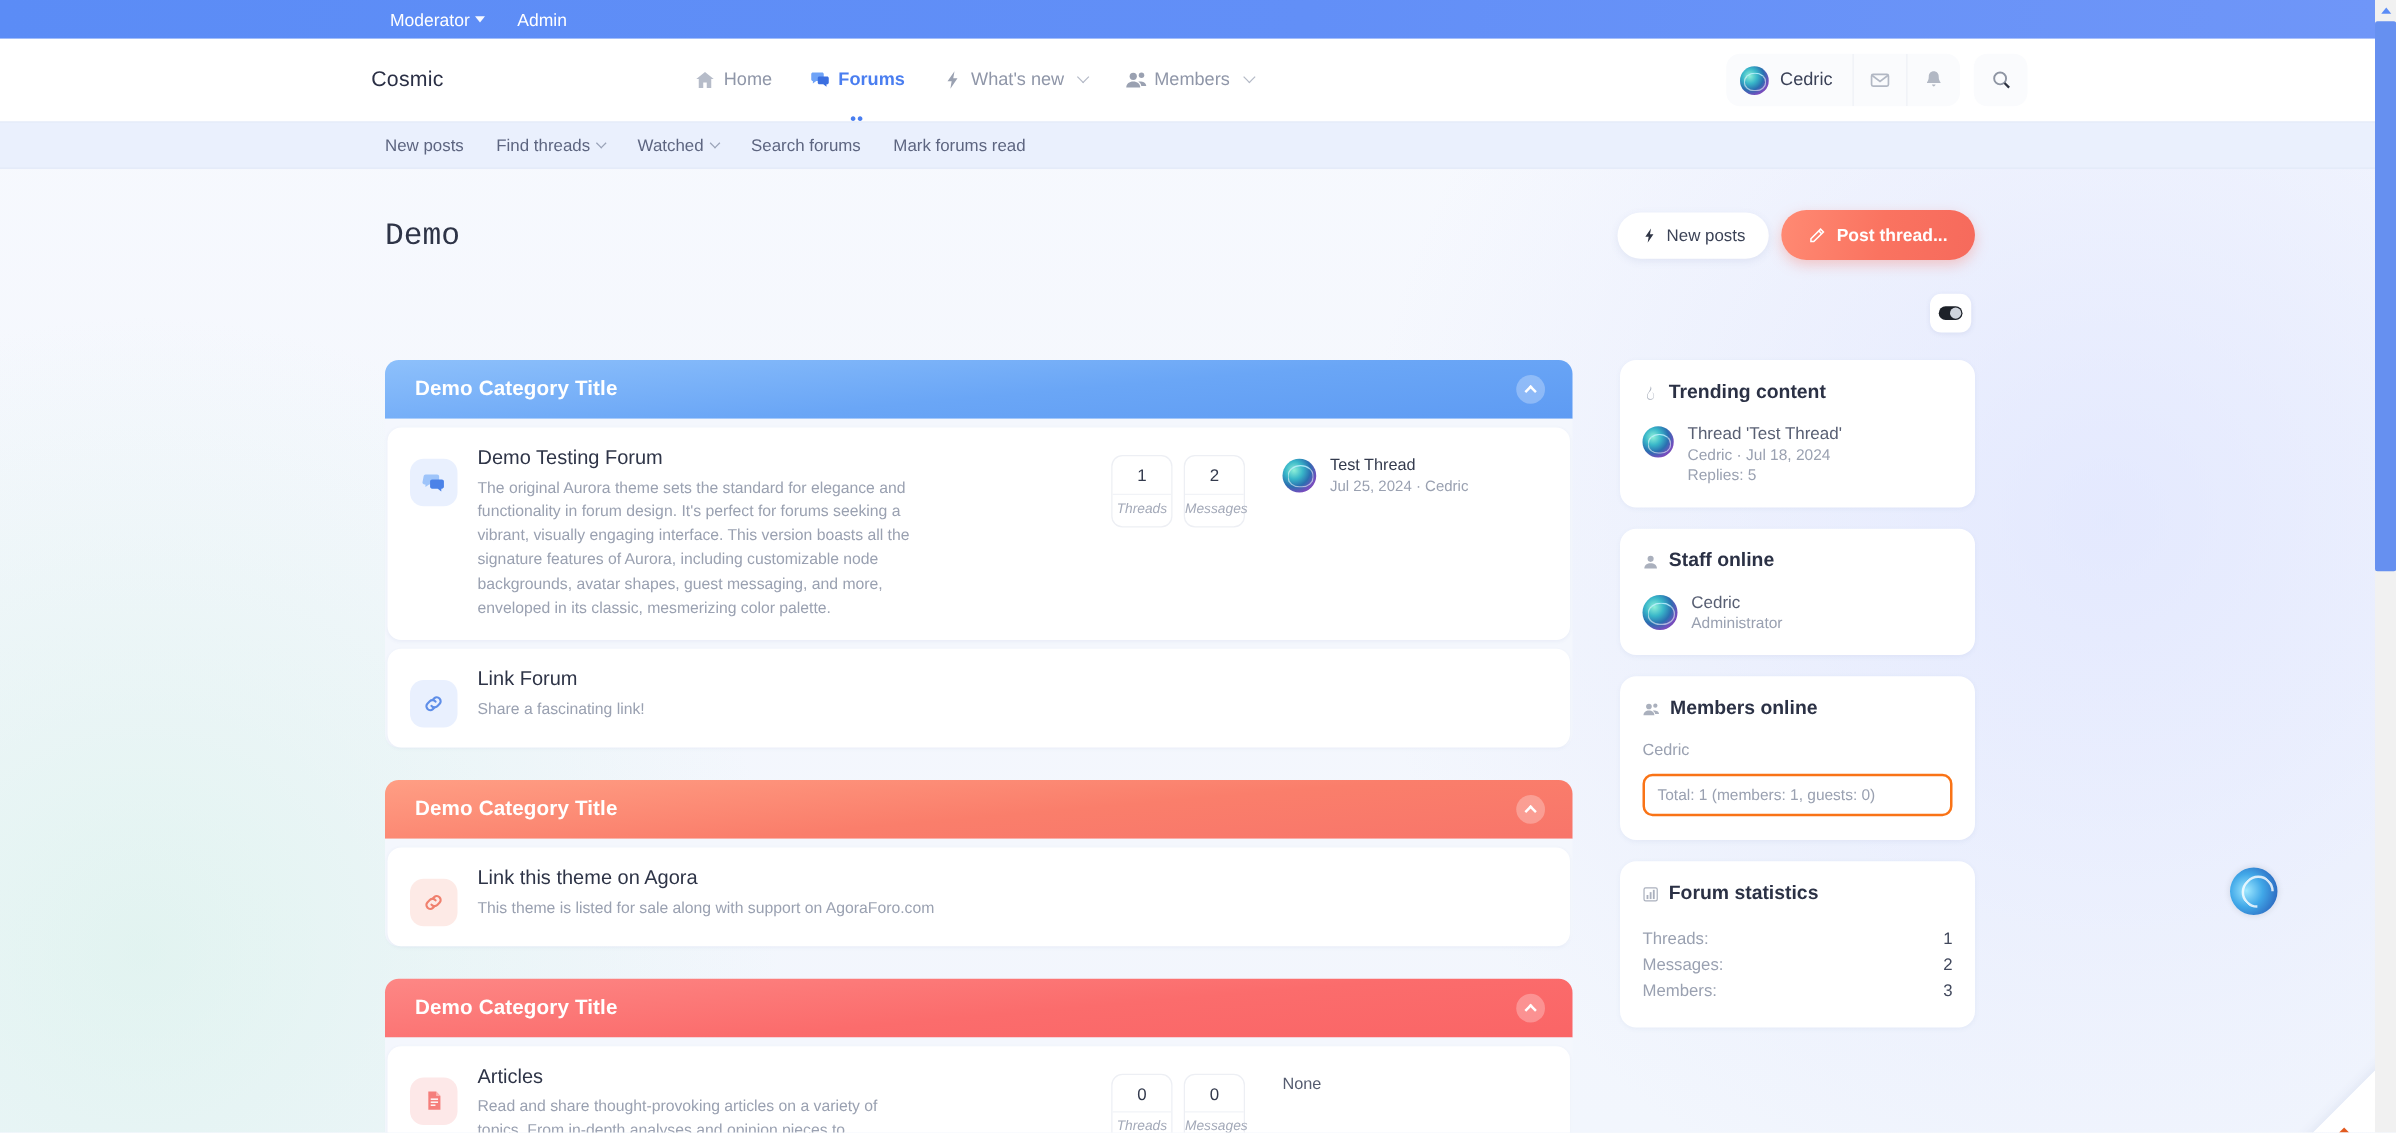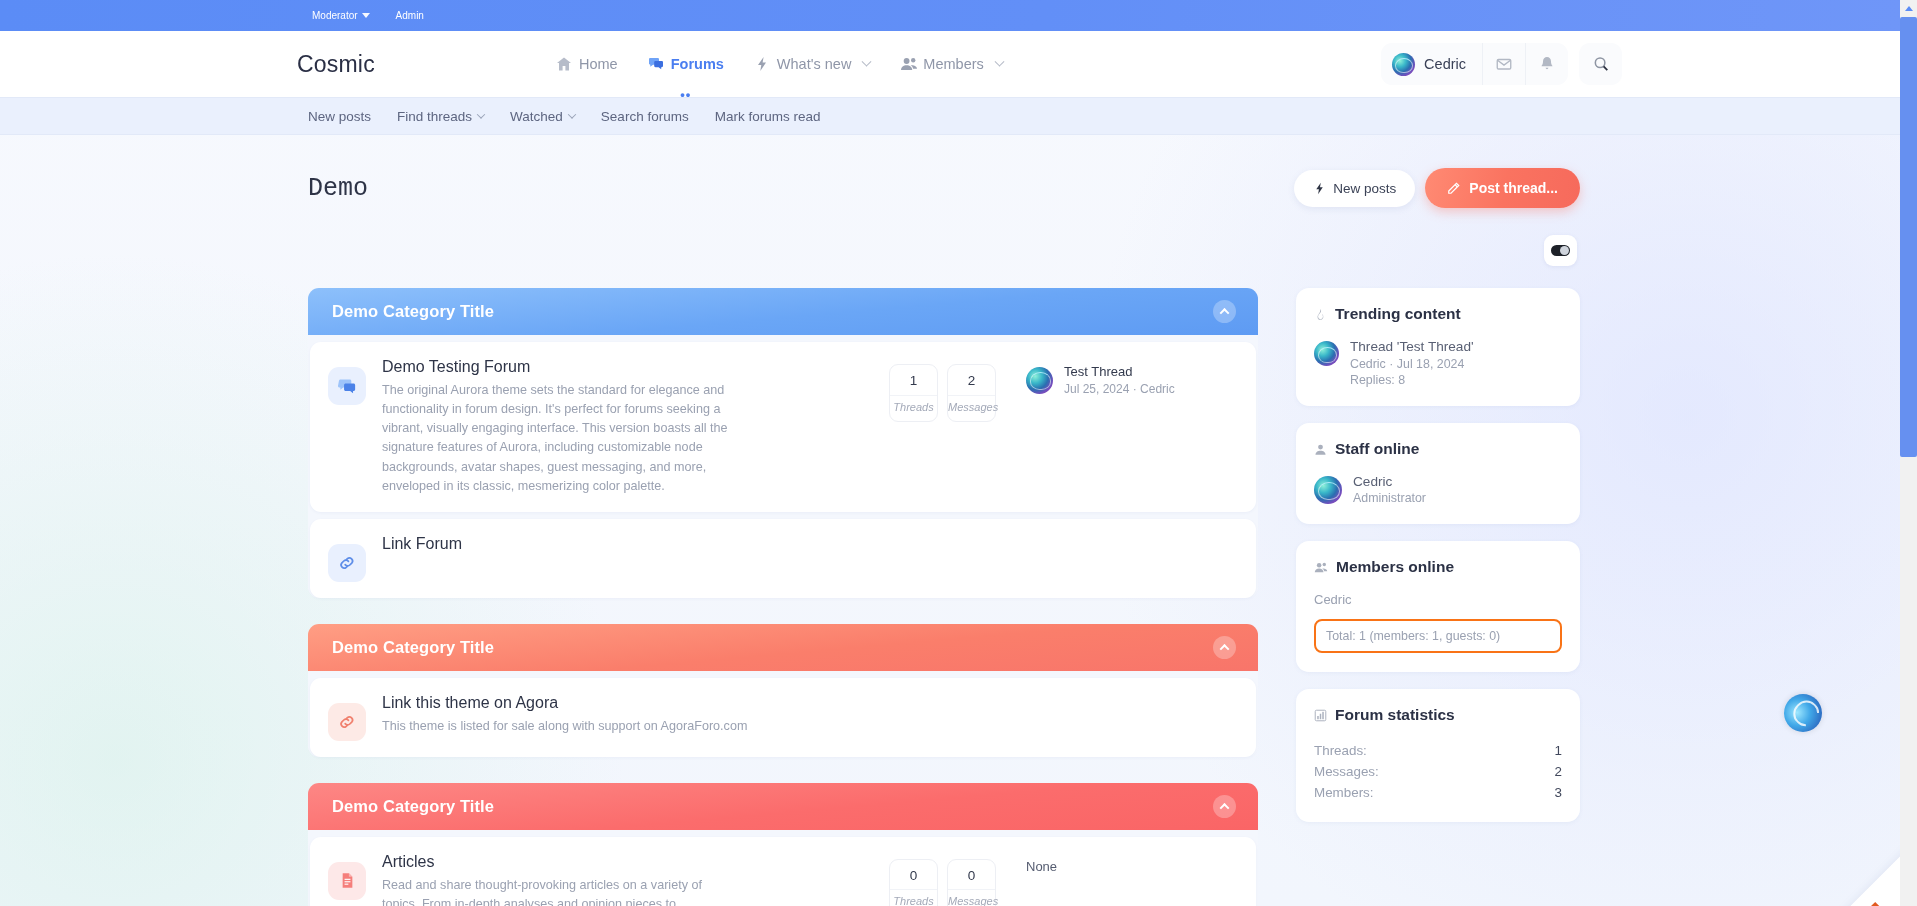--- a/index.html
+++ b/index.html
@@ -27,21 +27,21 @@
     z-index: 1;
   }
 
   
   .staffbar {
     height: 31px;
     background: linear-gradient(95deg, #5b8cf6 0%, #628ff7 55%, #6f96f8 100%);
     display: flex; align-items: center;
     padding-left: 312px;
     gap: 26px;
-    font-size: 10px;
+    font-size: 14px;
     color: #ffffff;
   }
   .staffbar .item { display: flex; align-items: center; gap: 4px; cursor: pointer; }
   .caret {
     width: 0; height: 0;
     border-left: 4px solid transparent;
     border-right: 4px solid transparent;
     border-top: 5px solid currentColor;
     display: inline-block;
     opacity: .95;
@@ -50,21 +50,21 @@
   
   .header {
     height: 66px;
     background: #ffffff;
     display: flex; align-items: center;
     position: relative;
   }
   .logo {
     position: absolute; left: 297px; top: 50%;
     transform: translateY(-50%);
-    font-size: 23px;
+    font-size: 17px;
     color: #2a2f45;
     font-weight: 400;
     letter-spacing: .2px;
     cursor: pointer;
   }
   .mainnav {
     position: absolute; left: 556px; top: 0;
     height: 66px;
     display: flex; align-items: center; gap: 30px;
   }
@@ -600,20 +600,21 @@
 
               <div class="node compact">
                 <div class="nodeicon blue">
                   <svg viewBox="0 0 22 22" width="20" height="20" fill="none" stroke="#5f8ee8" stroke-width="1.9" stroke-linecap="round">
                     <path d="M9 12.8a3.4 3.4 0 0 0 5.1.4l2.1-2.1a3.4 3.4 0 0 0-4.8-4.8l-1.2 1.2"></path>
                     <path d="M12.6 9.2a3.4 3.4 0 0 0-5.1-.4l-2.1 2.1a3.4 3.4 0 0 0 4.8 4.8l1.2-1.2"></path>
                   </svg>
                 </div>
                 <div class="nodebody">
                   <div class="nodetitle">Link Forum</div>
+                  <div class="nodedesc">Share a fascinating link!</div>
                 </div>
               </div>
 
             </div>
           </div>
 
           <div class="block">
             <div class="cathead coral">
               <div class="cattitle">Demo Category Title</div>
               <div class="collapse">
@@ -684,21 +685,21 @@
               <svg viewBox="0 0 16 16" width="13" height="13" fill="#aab0bd">
                 <path d="M8 1.2c1.4 2.2.6 3.6-.5 4.9C6.2 7.6 5 8.9 5 10.8a3 3 0 0 0 6 0c0-1.6-.8-2.6-1.4-3.6.9.5 1.8 1.6 1.8 3.4A3.6 3.6 0 0 1 8 14.6 3.6 3.6 0 0 1 4.4 11c0-3.2 3.6-4.6 3.6-9.8z"></path>
               </svg>
               <span>Trending content</span>
             </div>
             <div class="trend-row">
               <span class="avatar trend-av"></span>
               <div>
                 <div class="trend-title">Thread 'Test Thread'</div>
                 <div class="trend-meta">Cedric · Jul 18, 2024</div>
-                <div class="trend-replies">Replies: 8</div>
+                <div class="trend-replies">Replies: 5</div>
               </div>
             </div>
           </div>
 
           <div class="card">
             <div class="cardtitle">
               <svg viewBox="0 0 16 16" width="13" height="13" fill="#aab0bd">
                 <circle cx="8" cy="5" r="3"></circle>
                 <path d="M1.8 14.4c0-3.1 2.8-5 6.2-5s6.2 1.9 6.2 5z"></path>
               </svg>

